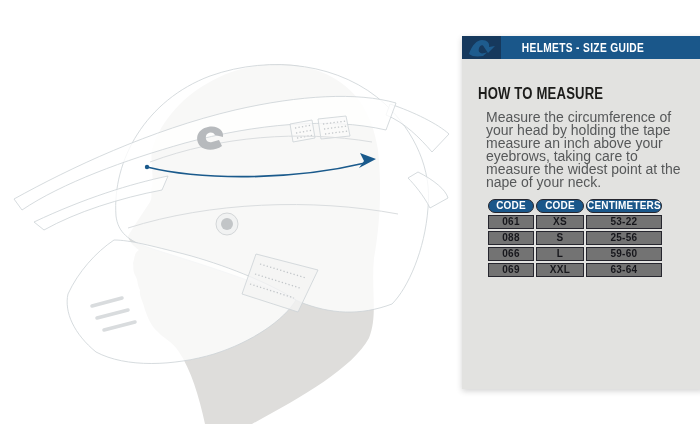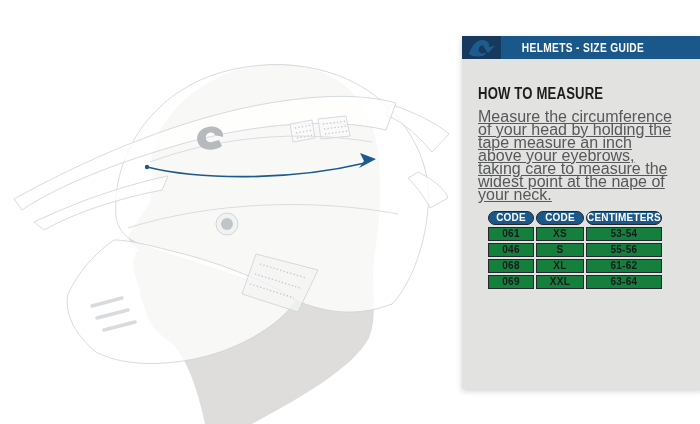--- a/index.html
+++ b/index.html
@@ -25,32 +25,32 @@
   .guide-body{
     background:#e2e2e0;height:330px;box-sizing:border-box;
     padding:26px 16px 0 16px;
   }
   .how-title{
     color:#1c1c1a;font-size:16px;font-weight:bold;letter-spacing:0.2px;
     transform:scaleX(0.82);transform-origin:left center;white-space:nowrap;
     margin:0 0 7px 0;
   }
   .how-text{
-    color:#565859;font-size:16px;line-height:13px;width:196px;margin:0;text-decoration:underline;
+    color:#565859;font-size:14px;line-height:13px;width:196px;margin:8px;
   }
   table.size-table{
     border-collapse:separate;border-spacing:2px;margin:8px 0 0 8px;
     table-layout:fixed;
   }
   table.size-table td,table.size-table th{
     border:1px solid #26262e;text-align:center;vertical-align:middle;
     font-size:10px;font-weight:bold;line-height:10px;padding:1px 0;
   }
   table.size-table th{background:#1a578a;color:#ffffff;letter-spacing:0.2px;border-radius:7px;}
-  table.size-table td{background:#15803d;color:#17171c;letter-spacing:0.3px;}
+  table.size-table td{background:#737373;color:#17171c;letter-spacing:0.3px;}
   .col-code{width:46px;}
   .col-size{width:48px;}
   .col-cm{width:62px;}
 </style>
 </head>
 <body>
 
 <div class="illustration">
   <svg width="462" height="424" viewBox="0 0 462 424" xmlns="http://www.w3.org/2000/svg">
 
@@ -167,31 +167,31 @@
         <tr>
           <th>CODE</th>
           <th>CODE</th>
           <th>CENTIMETERS</th>
         </tr>
       </thead>
       <tbody>
         <tr>
           <td>061</td>
           <td>XS</td>
-          <td>53-54</td>
+          <td>53-22</td>
         </tr>
         <tr>
-          <td>046</td>
+          <td>088</td>
           <td>S</td>
-          <td>55-56</td>
+          <td>25-56</td>
         </tr>
         <tr>
-          <td>068</td>
-          <td>XL</td>
-          <td>61-62</td>
+          <td>066</td>
+          <td>L</td>
+          <td>59-60</td>
         </tr>
         <tr>
           <td>069</td>
           <td>XXL</td>
           <td>63-64</td>
         </tr>
       </tbody>
     </table>
   </div>
 </div>

